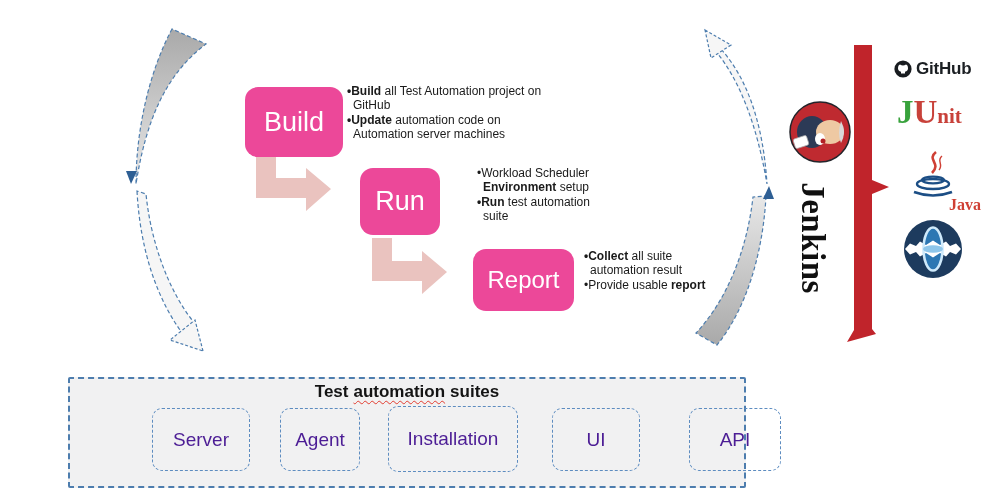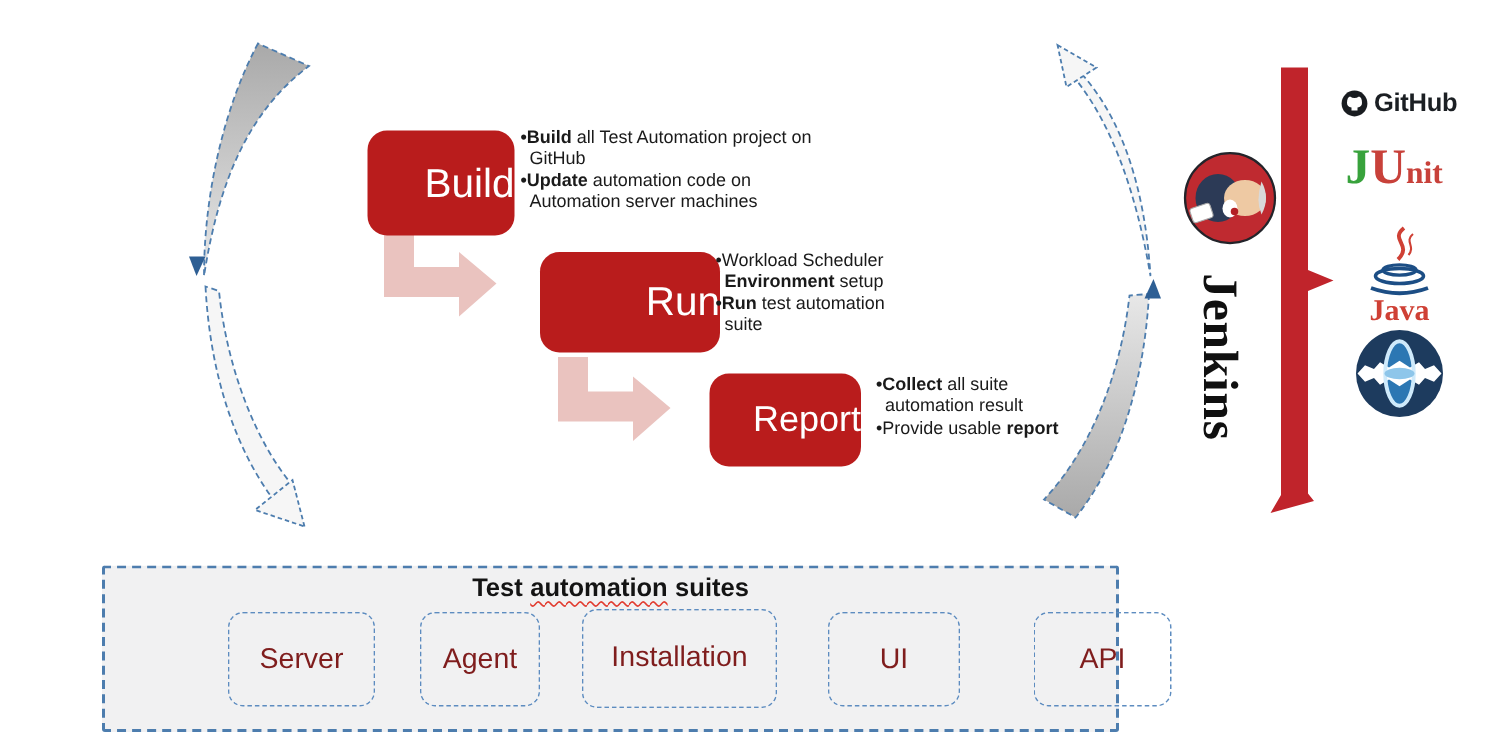--- a/index.html
+++ b/index.html
@@ -3,25 +3,25 @@
 <meta charset="utf-8">
 <style>
   html,body{margin:0;padding:0;background:#fff;}
   #canvas{
     position:relative;width:999px;height:495px;background:#ffffff;overflow:hidden;
     font-family:"Liberation Sans",sans-serif;
   }
   #art{position:absolute;left:0;top:0;}
   
   .stage{
-    position:absolute;display:flex;align-items:center;justify-content:flex-end;
-    background:#b91c1c;color:#ffffff;border-radius:13px;
+    position:absolute;display:flex;align-items:center;justify-content:center;
+    background:#ec4899;color:#ffffff;border-radius:13px;
   }
   #build-box{left:245px;top:87px;width:98px;height:70px;font-size:27px;}
-  #run-box{left:360px;top:168px;width:120px;height:67px;font-size:27px;}
+  #run-box{left:360px;top:168px;width:80px;height:67px;font-size:27px;}
   #report-box{left:473px;top:249px;width:101px;height:62px;font-size:24px;}
   
   .bullets{position:absolute;font-size:12px;line-height:1.18;color:#1a1a1a;}
   .bullet{padding-left:6px;text-indent:-6px;margin-bottom:1px;}
   .bullet b{font-weight:700;}
   #build-bullets{left:347px;top:84px;width:235px;}
   #run-bullets{left:477px;top:166px;width:145px;}
   #report-bullets{left:584px;top:249px;width:140px;}
   
   #jenkins-label{
@@ -31,36 +31,36 @@
     letter-spacing:.5px;
   }
   
   #github-logo{position:absolute;left:894px;top:59px;display:flex;align-items:center;gap:4px;}
   #github-logo span{font-size:17px;font-weight:700;color:#1b1f23;letter-spacing:-.2px;}
   #junit-logo{position:absolute;left:897px;top:94px;display:flex;align-items:baseline;
     font-family:"Liberation Serif",serif;font-weight:700;}
   #junit-j{font-size:33px;color:#38a23c;}
   #junit-u{font-size:33px;color:#c8413a;}
   #junit-nit{font-size:21px;color:#c8413a;}
-  #java-label{position:absolute;left:911px;top:196px;width:44px;text-align:center;
-    font-family:"Liberation Serif",serif;font-weight:700;font-size:20px;color:#cf4035;}
+  #java-label{position:absolute;left:943px;top:196px;width:44px;text-align:center;
+    font-family:"Liberation Serif",serif;font-weight:700;font-size:16px;color:#cf4035;}
   
   #suites-panel{
     position:absolute;left:68px;top:377px;width:678px;height:111px;
     background:#f1f1f2;border:2.5px dashed #4d7dae;border-radius:2px;box-sizing:border-box;
   }
   #suites-title{margin-top:3px;text-align:center;font-size:17px;font-weight:700;color:#141414;}
   #suites-title .wavy{
     margin:0 5px;
     text-decoration-line:underline;text-decoration-style:wavy;
     text-decoration-color:#e23c30;text-decoration-thickness:1px;text-underline-offset:3px;
   }
   .suite-box{
     position:absolute;display:flex;align-items:center;justify-content:center;
-    border:1.6px dashed #5d8cc0;border-radius:10px;font-size:19px;color:#7f1d1d;box-sizing:border-box;
+    border:1.6px dashed #5d8cc0;border-radius:10px;font-size:19px;color:#4c1d95;box-sizing:border-box;
   }
   #suite-server{left:82px;top:29px;width:98px;height:63px;}
   #suite-agent{left:210px;top:29px;width:80px;height:63px;}
   #suite-installation{left:318px;top:27px;width:130px;height:66px;}
   #suite-ui{left:482px;top:29px;width:88px;height:63px;}
   #suite-api{left:619px;top:29px;width:92px;height:63px;}
 </style>
 </head>
 <body>
 

